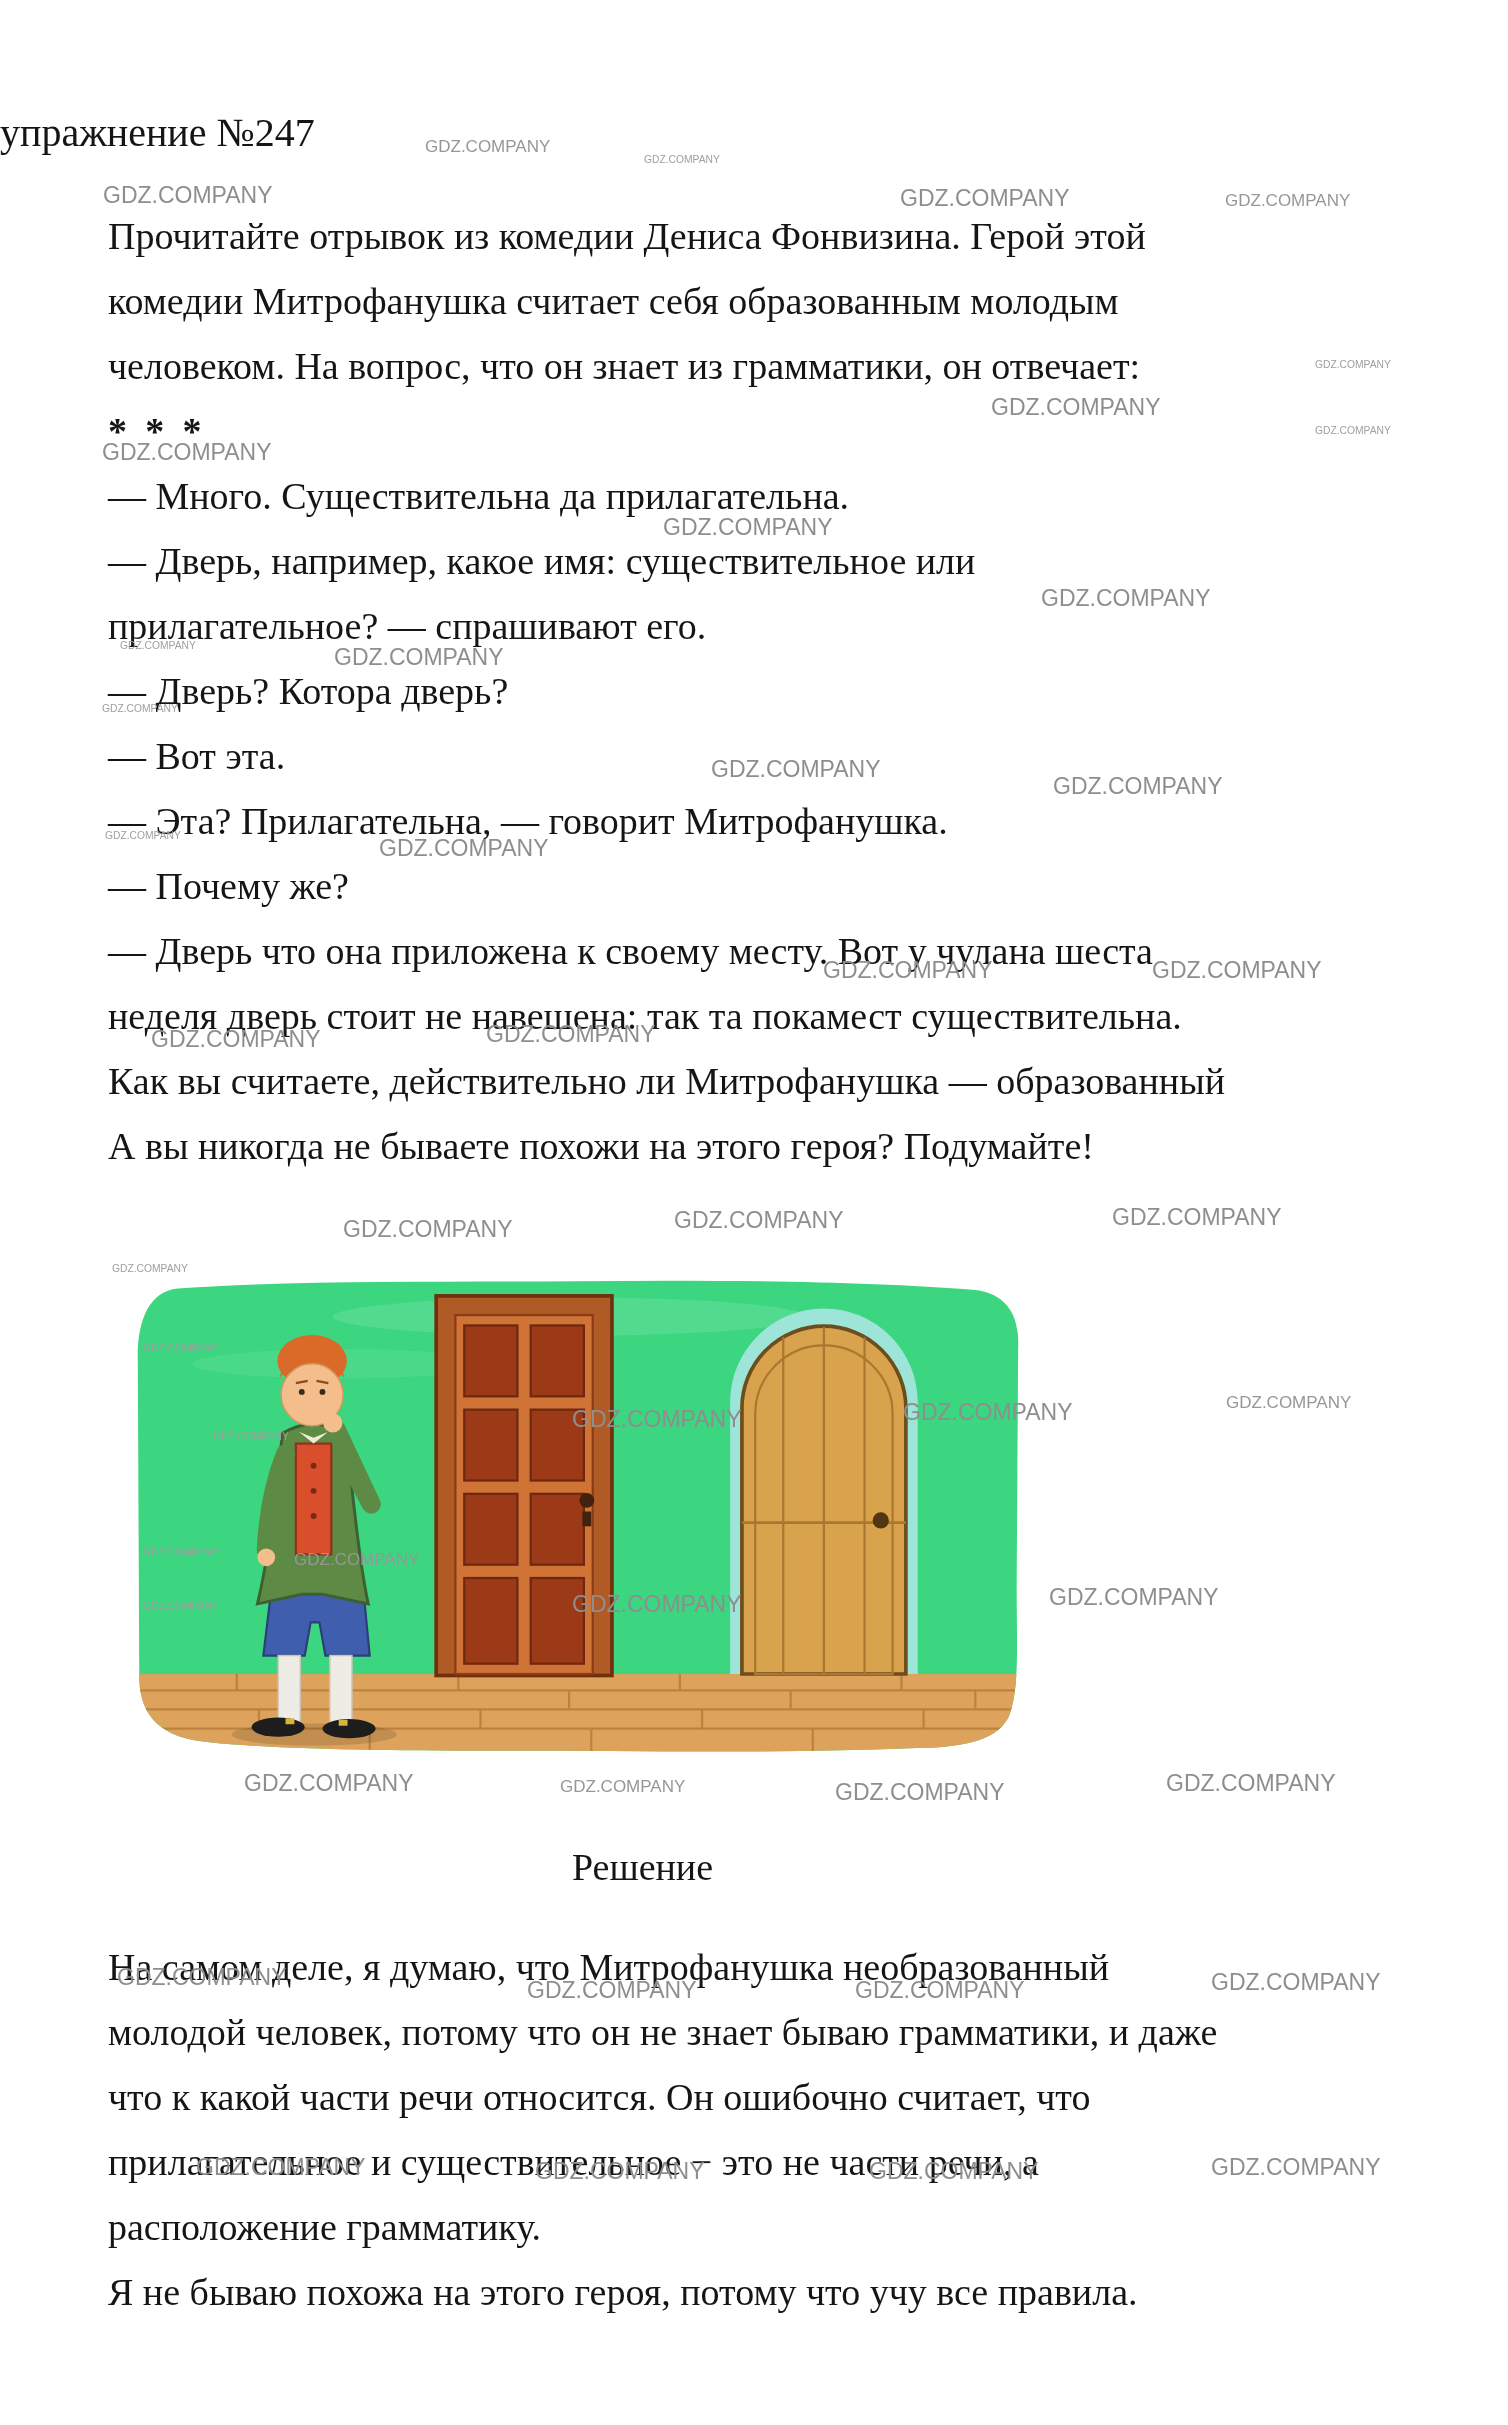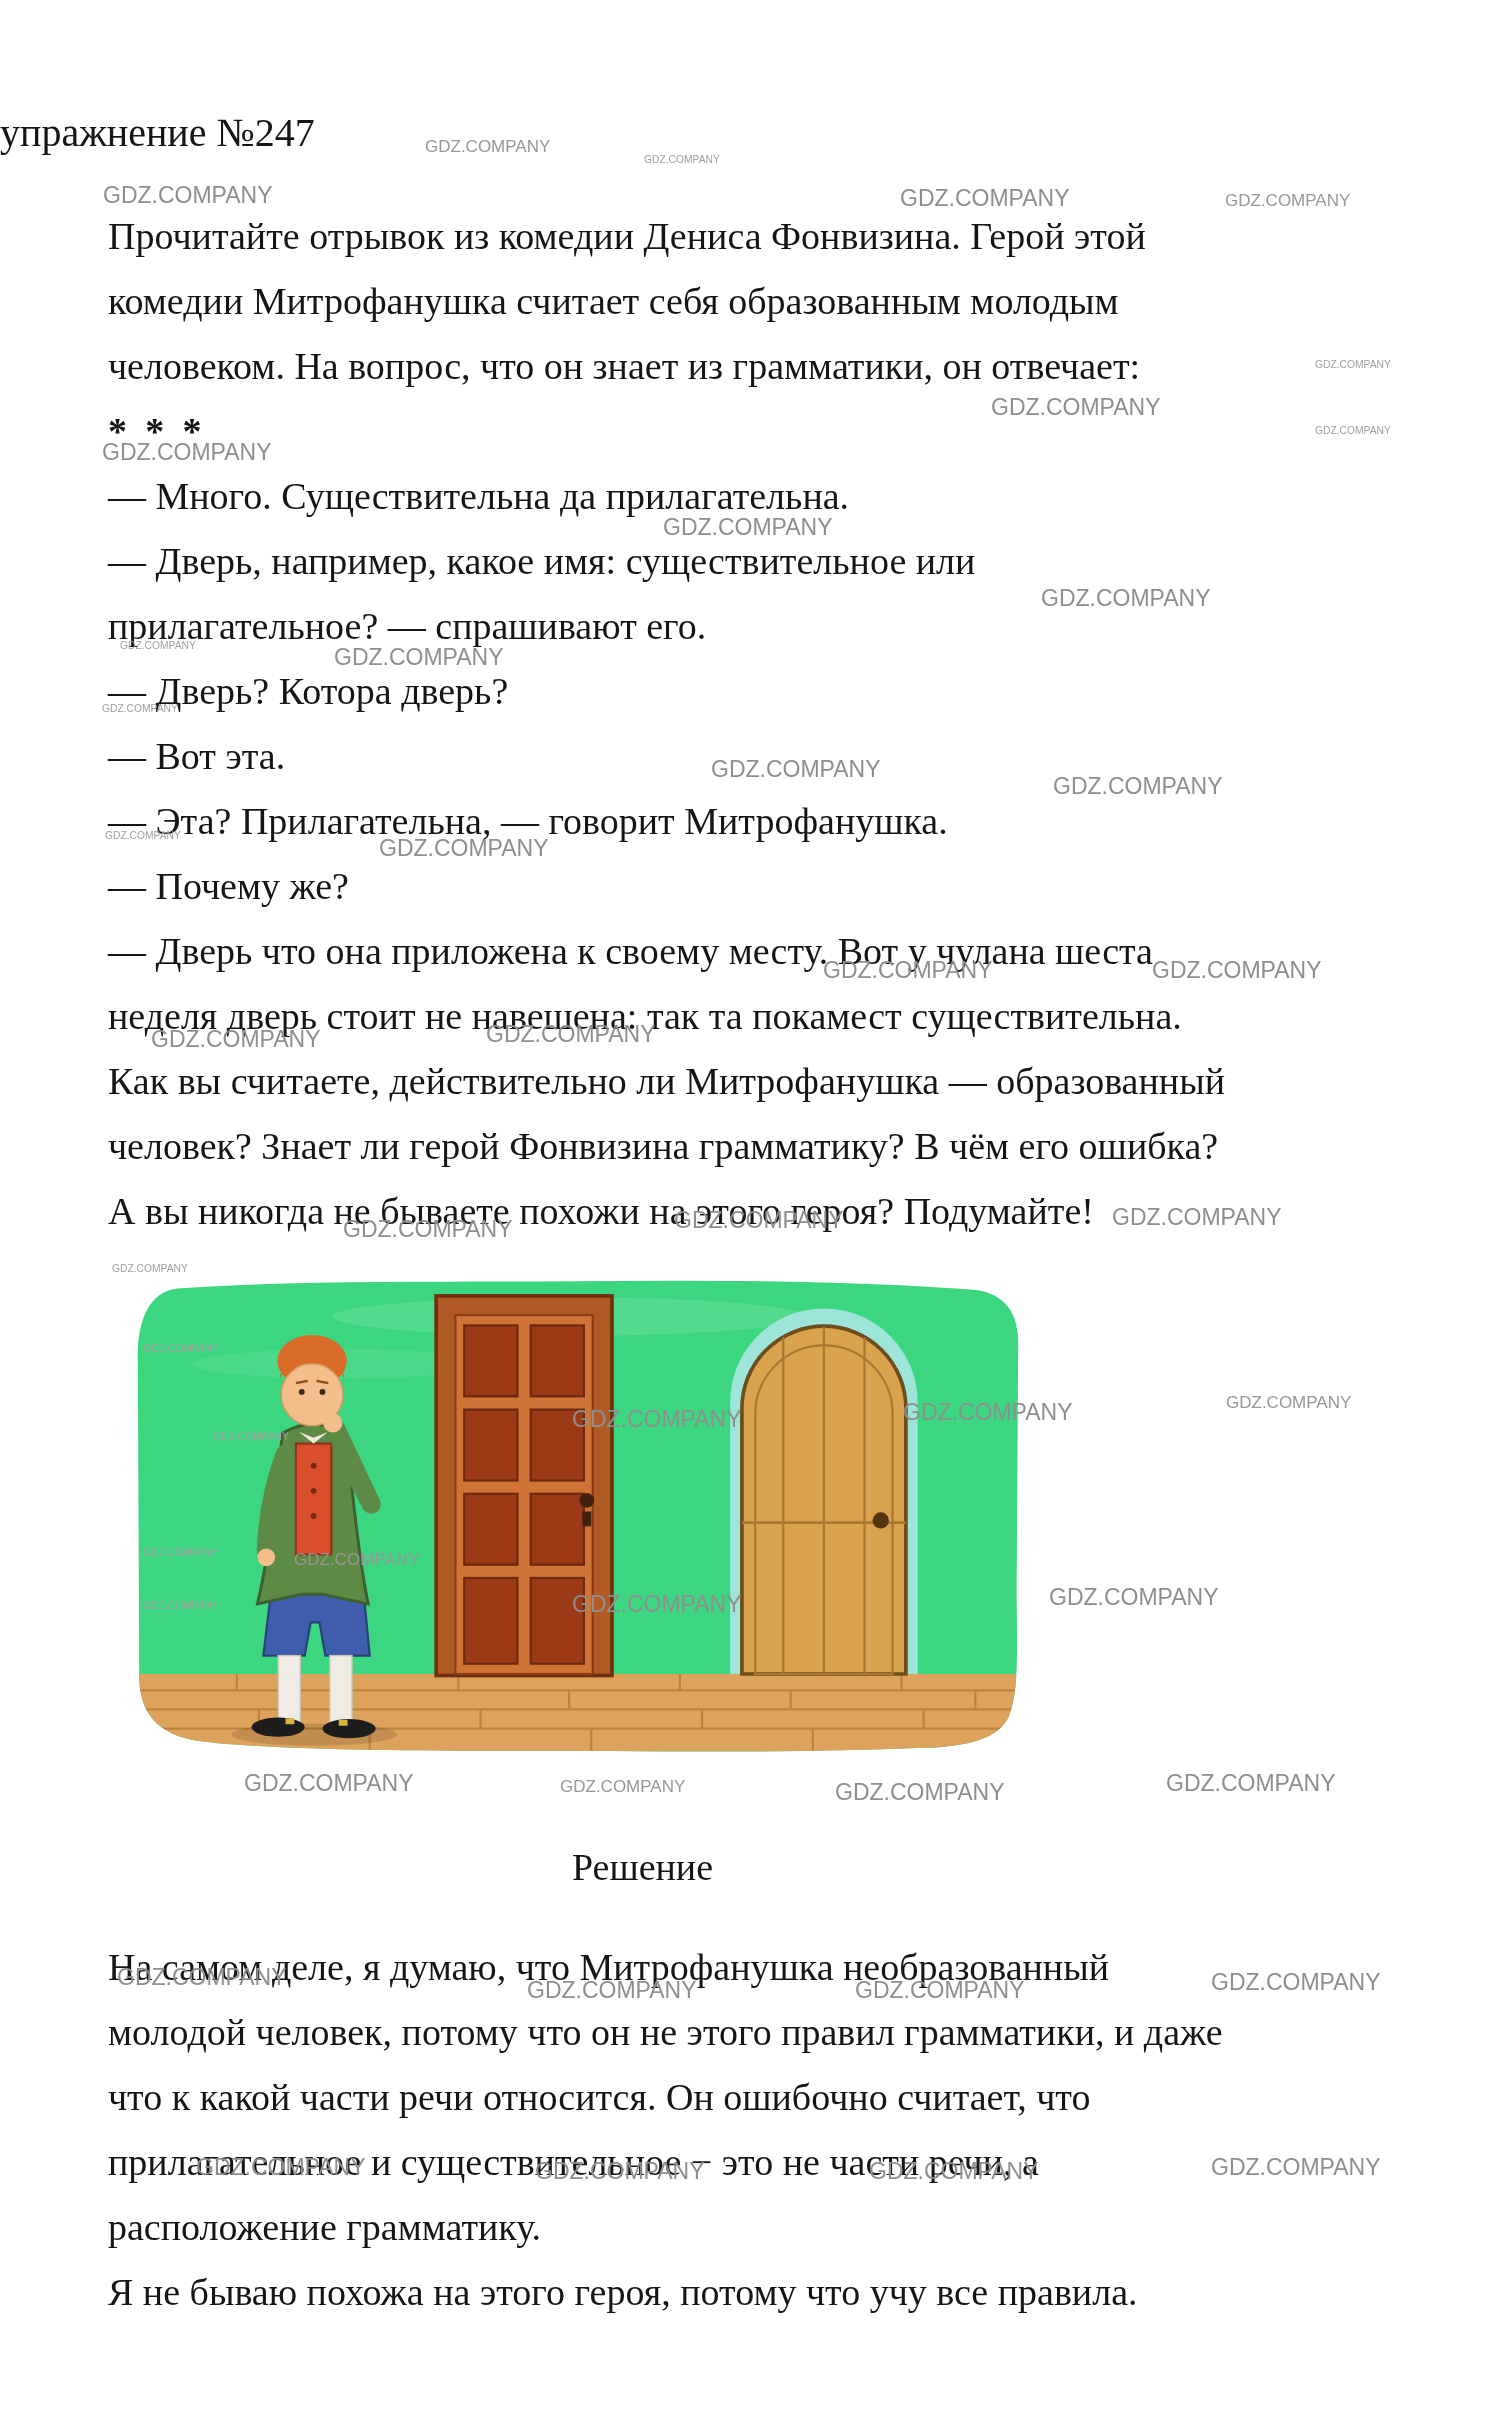--- a/index.html
+++ b/index.html
@@ -103,21 +103,20 @@
     <div class="line">— Много. Существительна да прилагательна.</div>
     <div class="line">— Дверь, например, какое имя: существительное или</div>
     <div class="line">прилагательное? — спрашивают его.</div>
     <div class="line">— Дверь? Котора дверь?</div>
     <div class="line">— Вот эта.</div>
     <div class="line">— Эта? Прилагательна, — говорит Митрофанушка.</div>
     <div class="line">— Почему же?</div>
     <div class="line">— Дверь что она приложена к своему месту. Вот у чулана шеста</div>
     <div class="line">неделя дверь стоит не навешена: так та покамест существительна.</div>
     <div class="line">Как вы считаете, действительно ли Митрофанушка — образованный</div>
-    <div class="line">человек? Знает ли герой Фонвизина грамматику? В чём его ошибка?</div>
     <div class="line">А вы никогда не бываете похожи на этого героя? Подумайте!</div>
   </div>
 
   <div class="illustration">
     <svg width="901" height="479" viewBox="0 0 1220 648">
       <defs>
         <clipPath id="blobClip">
           <path d="M70,18 C250,6 420,10 610,8 C800,6 1000,8 1150,20 C1196,26 1210,58 1208,100 L1206,420 C1206,500 1210,560 1196,596 C1182,628 1140,638 1080,640 C880,648 700,644 520,644 C360,644 200,642 110,632 C50,626 20,600 18,548 L16,120 C14,64 30,22 70,18 Z"></path>
         </clipPath>
       </defs>
@@ -214,21 +213,21 @@
           <circle cx="280" cy="200" r="13" fill="#f3bd8c"></circle>
         </g>
       </g>
     </svg>
   </div>
 
   <h2 class="solution-heading">Решение</h2>
 
   <div class="text-block" id="solution-text">
     <div class="line">На самом деле, я думаю, что Митрофанушка необразованный</div>
-    <div class="line">молодой человек, потому что он не этого правил грамматики, и даже</div>
+    <div class="line">молодой человек, потому что он не знает бываю грамматики, и даже</div>
     <div class="line">что к какой части речи относится. Он ошибочно считает, что</div>
     <div class="line">прилагательное и существительное − это не части речи, а</div>
     <div class="line">расположение грамматику.</div>
     <div class="line">Я не бываю похожа на этого героя, потому что учу все правила.</div>
   </div>
 
 </div>
 
 
 </body></html>

